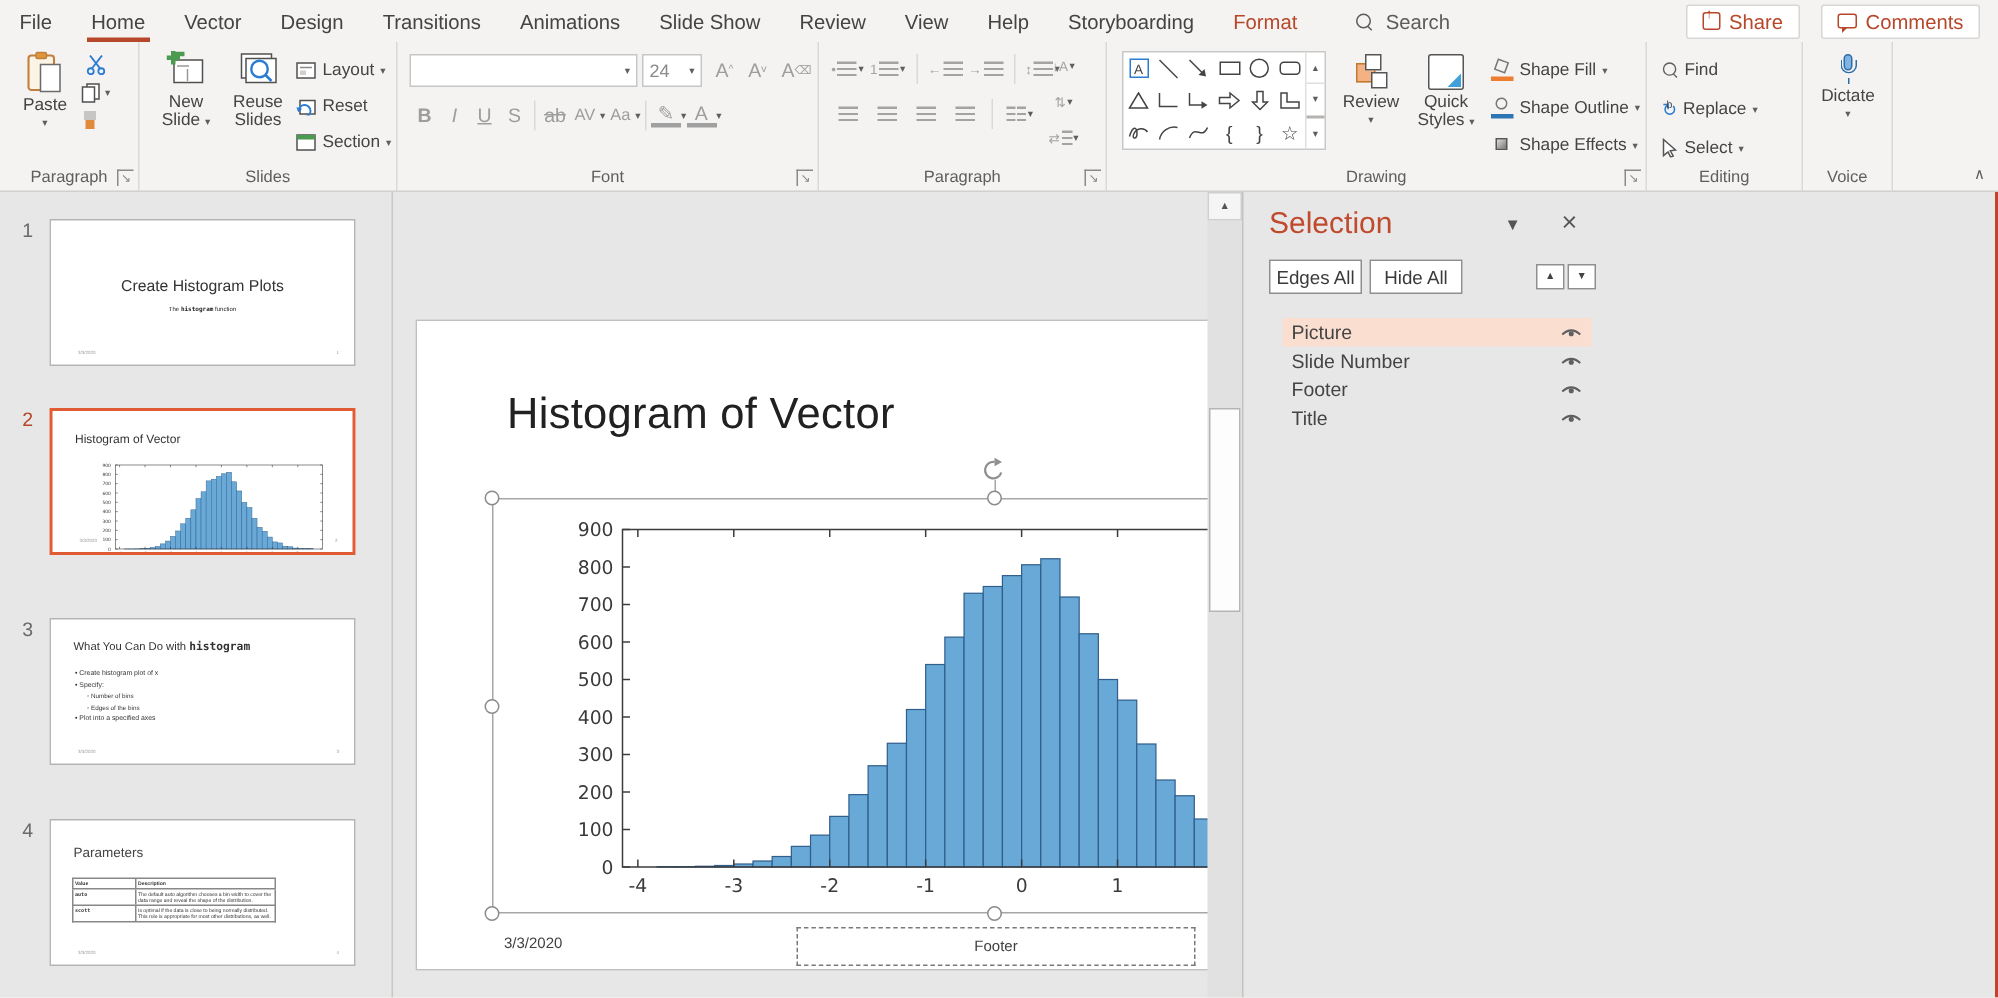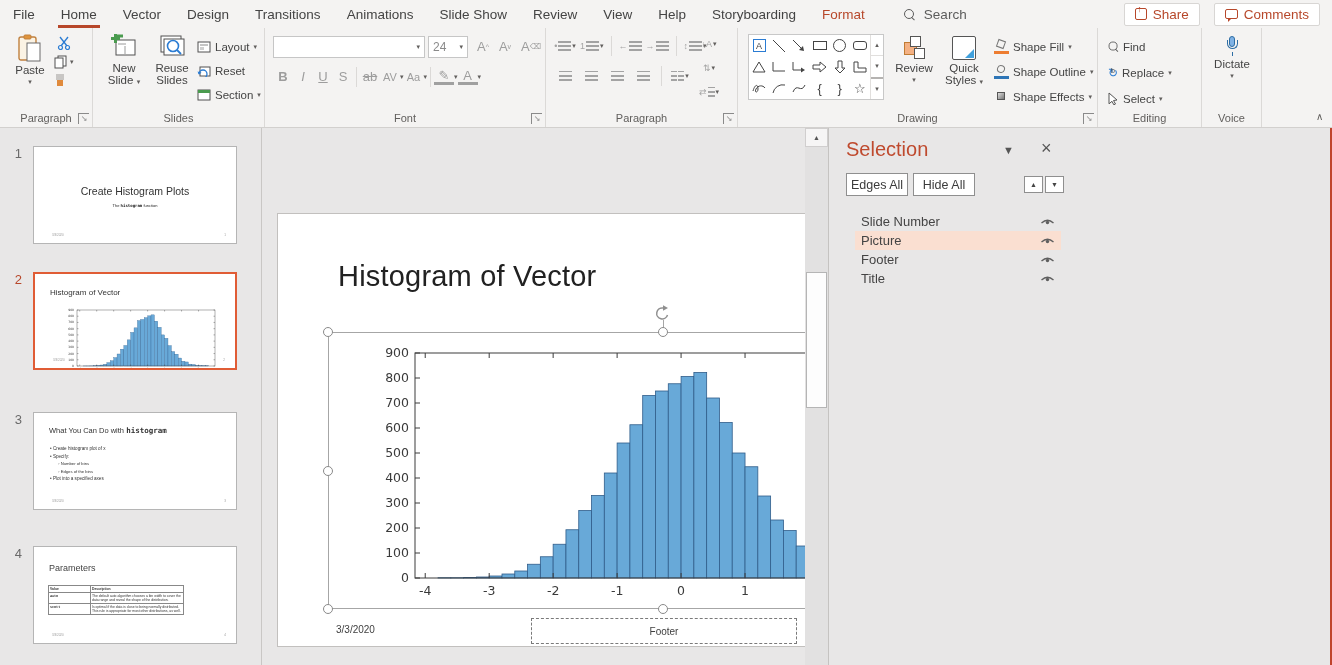--- a/index.html
+++ b/index.html
@@ -787,38 +787,38 @@
       <span id="selpane-close">×</span>
       <div class="sel-btn" style="left:17px;width:62px;">
           <span>Edges All</span>
         </div>
       <div class="sel-btn" style="left:84px;width:62px;">
           <span>Hide All</span>
         </div>
       <div class="updown" style="left:195px;">▲</div>
       <div class="updown" style="left:216px;">▼</div>
       <div id="sel-list">
+          <div class="sel-row hl">
+            <span>Picture</span>
+            <span class="eye">
+              <svg width="15" height="10">
+                <path d="M1.5 6 Q7.5 0.5 13.5 6" fill="none" stroke="#5f5f5f" stroke-width="1.3"></path>
+                <circle cx="7.5" cy="5.5" r="1.7" fill="#5f5f5f"></circle>
+              </svg>
+            </span>
+          </div>
           <div class="sel-row">
             <span>Slide Number</span>
             <span class="eye">
               <svg width="15" height="10">
                 <path d="M1.5 6 Q7.5 0.5 13.5 6" fill="none" stroke="#5f5f5f" stroke-width="1.3"></path>
                 <circle cx="7.5" cy="5.5" r="1.7" fill="#5f5f5f"></circle>
               </svg>
             </span>
           </div>
-          <div class="sel-row hl">
-            <span>Picture</span>
-            <span class="eye">
-              <svg width="15" height="10">
-                <path d="M1.5 6 Q7.5 0.5 13.5 6" fill="none" stroke="#5f5f5f" stroke-width="1.3"></path>
-                <circle cx="7.5" cy="5.5" r="1.7" fill="#5f5f5f"></circle>
-              </svg>
-            </span>
-          </div>
           <div class="sel-row">
             <span>Footer</span>
             <span class="eye">
               <svg width="15" height="10">
                 <path d="M1.5 6 Q7.5 0.5 13.5 6" fill="none" stroke="#5f5f5f" stroke-width="1.3"></path>
                 <circle cx="7.5" cy="5.5" r="1.7" fill="#5f5f5f"></circle>
               </svg>
             </span>
           </div>
           <div class="sel-row">

